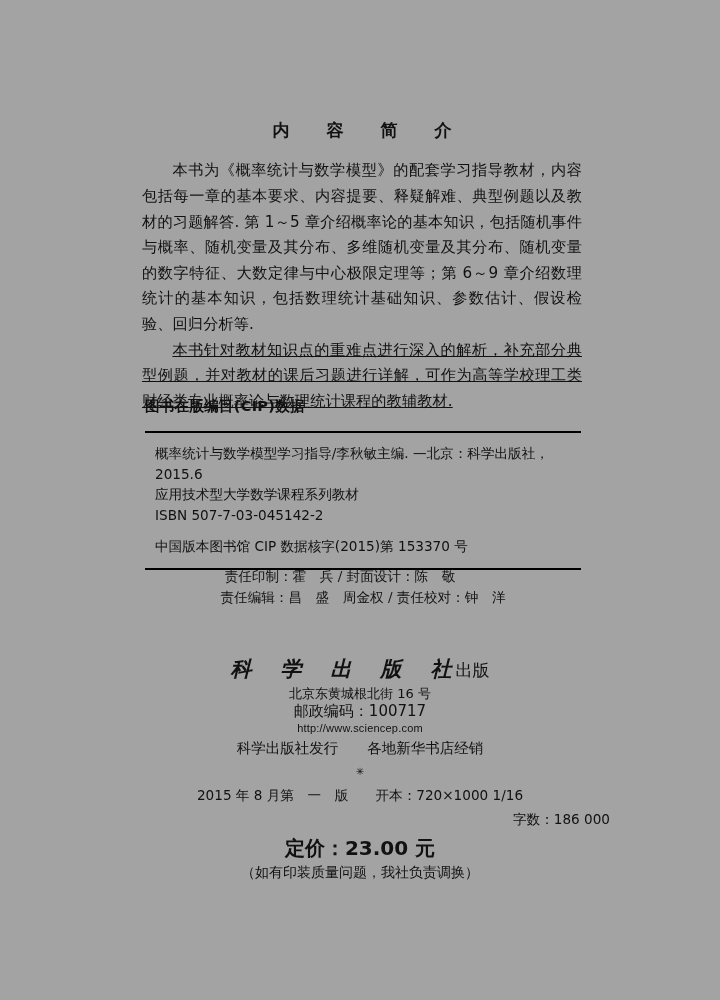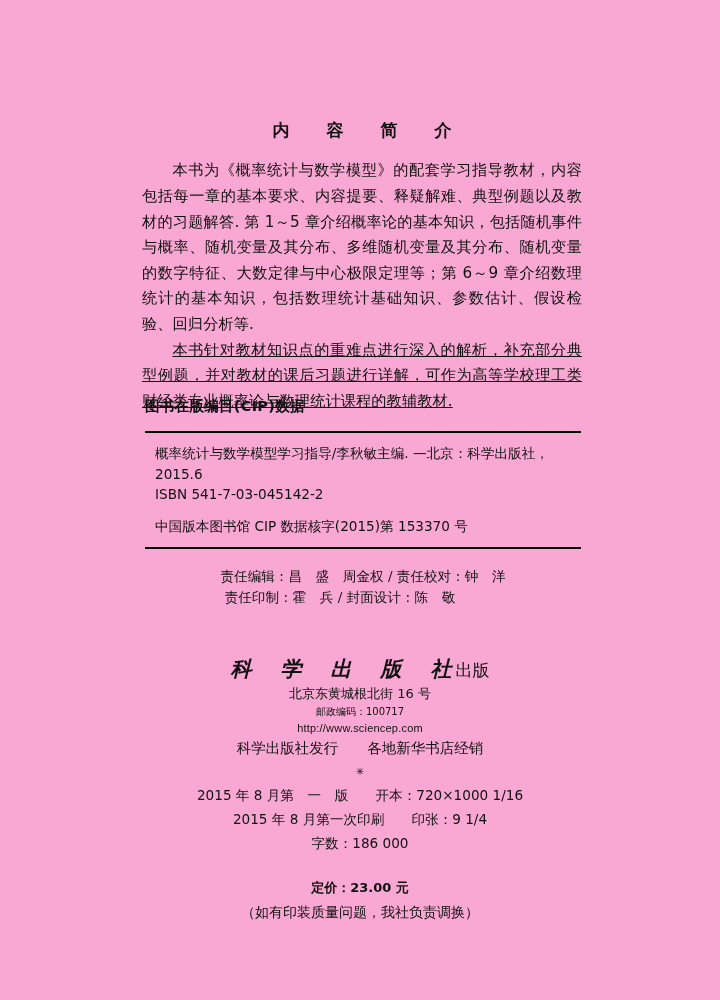--- a/index.html
+++ b/index.html
@@ -12,21 +12,21 @@
     height: 1000px;
     position: relative;
     font-family: "DejaVu Sans", "Liberation Sans", sans-serif;
     color: #111111;
     overflow: hidden;
   }
 
   .page {
     position: absolute;
     inset: 0;
-    background: #f9a8d4;
+    background: #a3a3a3;
   }
 
   
   .abstract-section {
     position: absolute;
     left: 142px;
     top: 120px;
     width: 440px;
   }
   .abstract-title {
@@ -131,21 +131,21 @@
     font-style: normal;
     font-weight: normal;
     letter-spacing: 0;
     font-size: 17px;
   }
   .pub-addr {
     font-size: 13px;
     line-height: 19px;
   }
   .pub-zip {
-    font-size: 10px;
+    font-size: 15px;
     line-height: 17px;
   }
   .pub-url {
     font-size: 11px;
     line-height: 17px;
     font-family: Liberation Sans, sans-serif;
     letter-spacing: 0.2px;
   }
   .printer {
     margin-top: 11px;
@@ -171,26 +171,27 @@
   }
   .imprint-line {
     font-size: 13.6px;
     line-height: 24px;
     white-space: pre;
   }
   .wordcount {
     font-size: 13.6px;
     line-height: 24px;
     white-space: pre;
+    text-align: right;
   }
   .price {
-    font-size: 13px;
+    font-size: 20px;
     font-weight: bold;
     line-height: 26px;
-    margin-top: 20px;
+    margin-top: 4px;
     white-space: pre;
   }
   .exchange-note {
     font-size: 14px;
     line-height: 23px;
     white-space: pre;
   }
 </style>
 </head>
 <body>
@@ -203,35 +204,36 @@
     <p class="abstract-para">本书针对教材知识点的重难点进行深入的解析，补充部分典型例题，并对教材的课后习题进行详解，可作为高等学校理工类财经类专业概率论与数理统计课程的教辅教材.</p>
   </div>
 
   <div class="cip-block">
     <div class="cip-heading">图书在版编目(CIP)数据</div>
     <div class="cip-rule-top"></div>
 
     <div class="cip-body">
       <div class="cip-group">
         <div class="cip-line">概率统计与数学模型学习指导/李秋敏主编. —北京：科学出版社，2015.6</div>
-        <div class="cip-line">ISBN 541-7-03-045142-2</div>
+        <div class="cip-line">应用技术型大学数学课程系列教材</div>
+        <div class="cip-line">ISBN 507-7-03-045142-2</div>
       </div>
 
 
       <div class="cip-group">
         <div class="cip-line">中国版本图书馆 CIP 数据核字(2015)第 153370 号</div>
       </div>
     </div>
 
     <div class="cip-rule-bottom"></div>
   </div>
 
   <div class="credits">
+    <div class="credits-line credits-line-2">责任印制：霍　兵 / 封面设计：陈　敬</div>
     <div class="credits-line">责任编辑：昌　盛　周金权 / 责任校对：钟　洋</div>
-    <div class="credits-line credits-line-2">责任印制：霍　兵 / 封面设计：陈　敬</div>
   </div>
 
   <div class="colophon">
 
     <div class="pub-name">
       <span>科　学　出　版　社</span><span class="pub-suffix">出版</span>
     </div>
 
     <div class="pub-addr">北京东黄城根北街 16 号</div>
 
@@ -239,21 +241,20 @@
 
     <div class="pub-url">http://www.sciencep.com</div>
 
 
     <div class="distrib">科学出版社发行　　各地新华书店经销</div>
 
     <div class="star-sep">✳</div>
 
     <div class="imprint-line">2015 年 8 月第　一　版　　开本：720×1000 1/16</div>
 
-    <div class="imprint-line">2015 年 8 月第一次印刷　　印张：9 1/4</div>
 
     <div class="wordcount">字数：186 000</div>
 
     <div class="price">定价：23.00 元</div>
 
     <div class="exchange-note">（如有印装质量问题，我社负责调换）</div>
 
   </div>
 
 </div>

